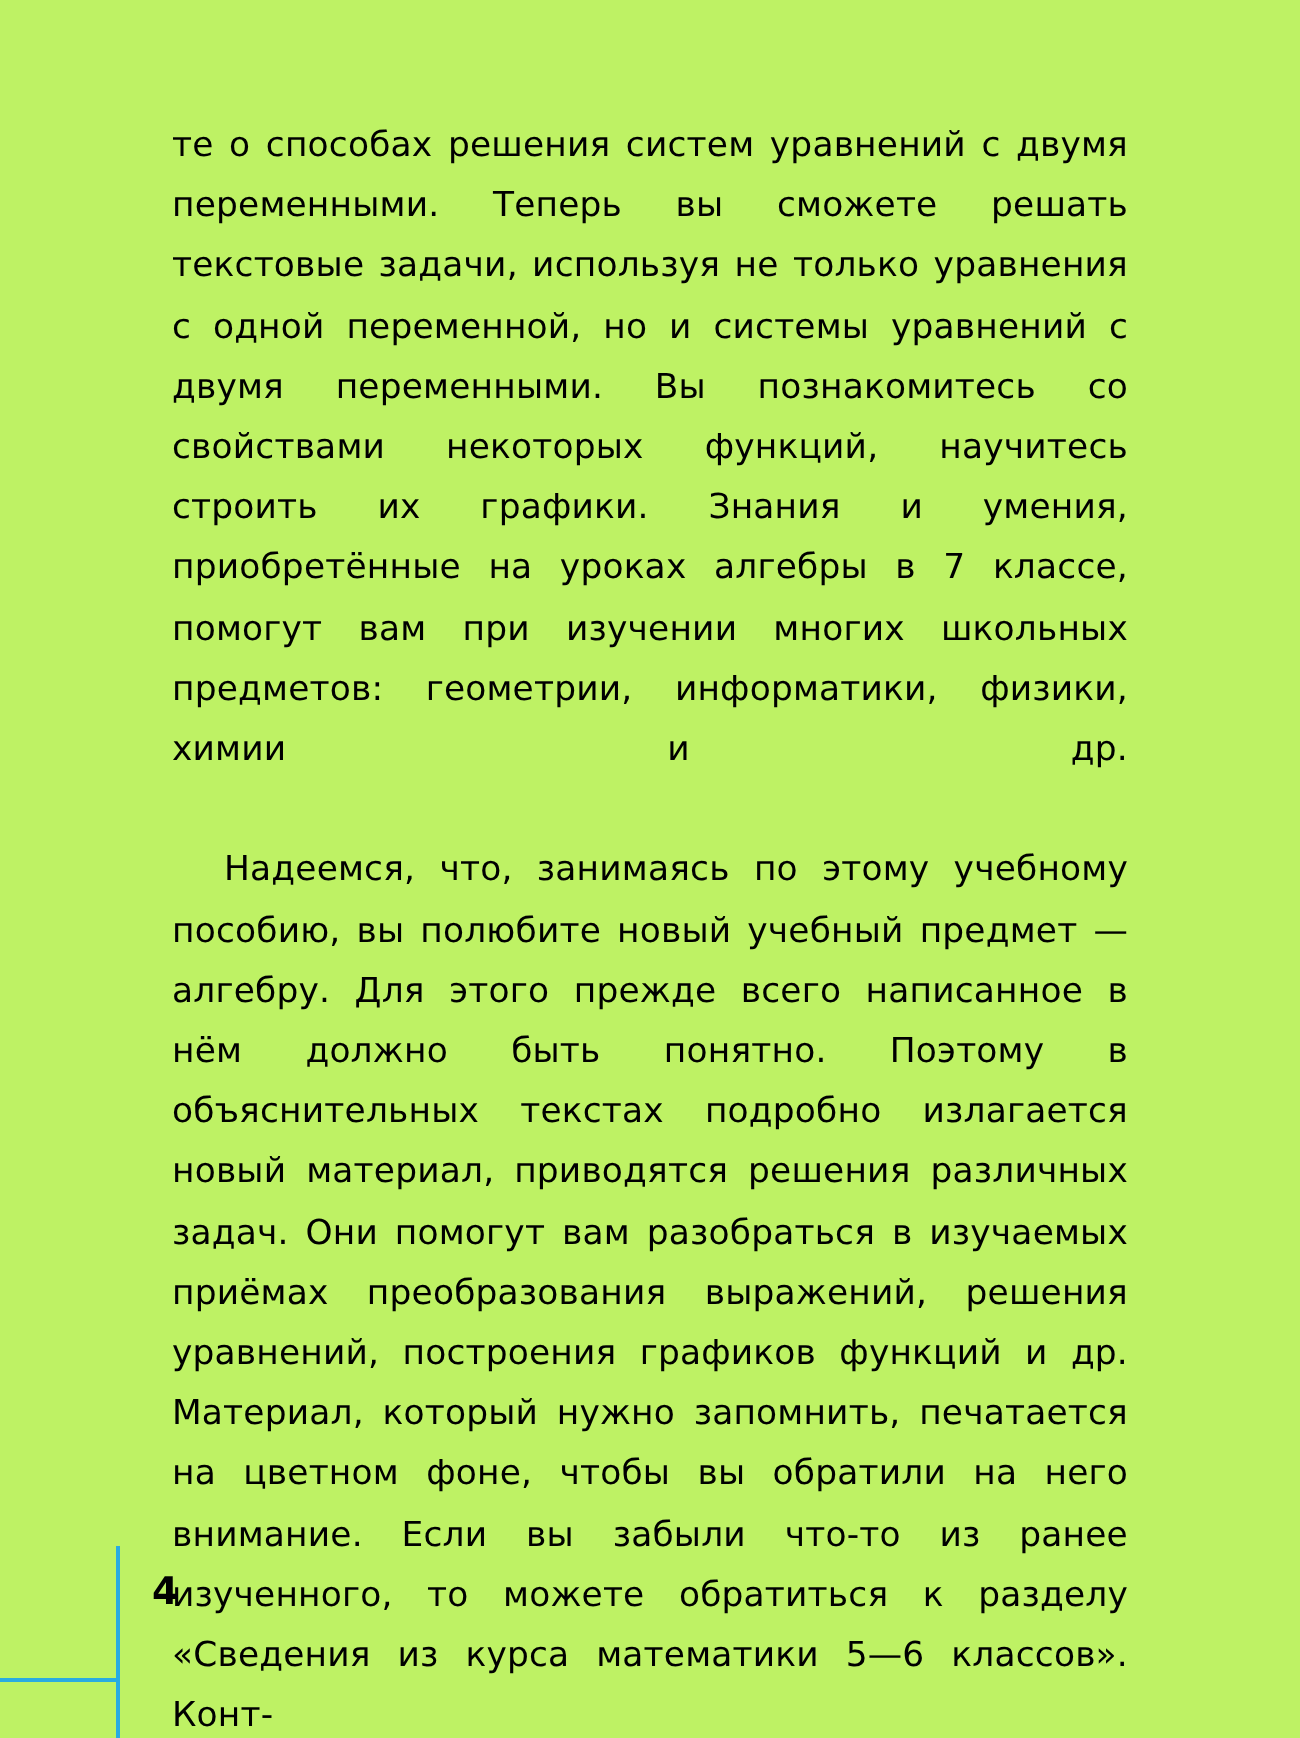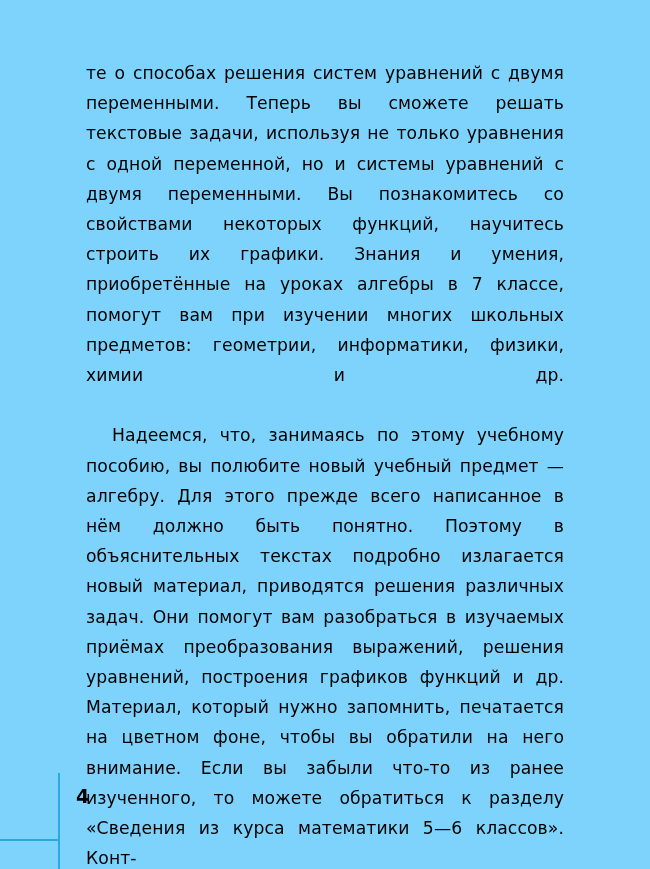--- a/index.html
+++ b/index.html
@@ -10,21 +10,21 @@
   body {
     width: 650px;
     height: 869px;
     position: relative;
     font-family: "DejaVu Sans", sans-serif;
     overflow: hidden;
   }
   #page {
     position: absolute;
     inset: 0;
-    background: #7dd3fc;
+    background: #bef264;
   }
   .text-column {
     position: absolute;
     left: 86px;
     top: 58px;
     width: 478px;
   }
   .para {
     margin: 0;
     font-size: 17.2px;

